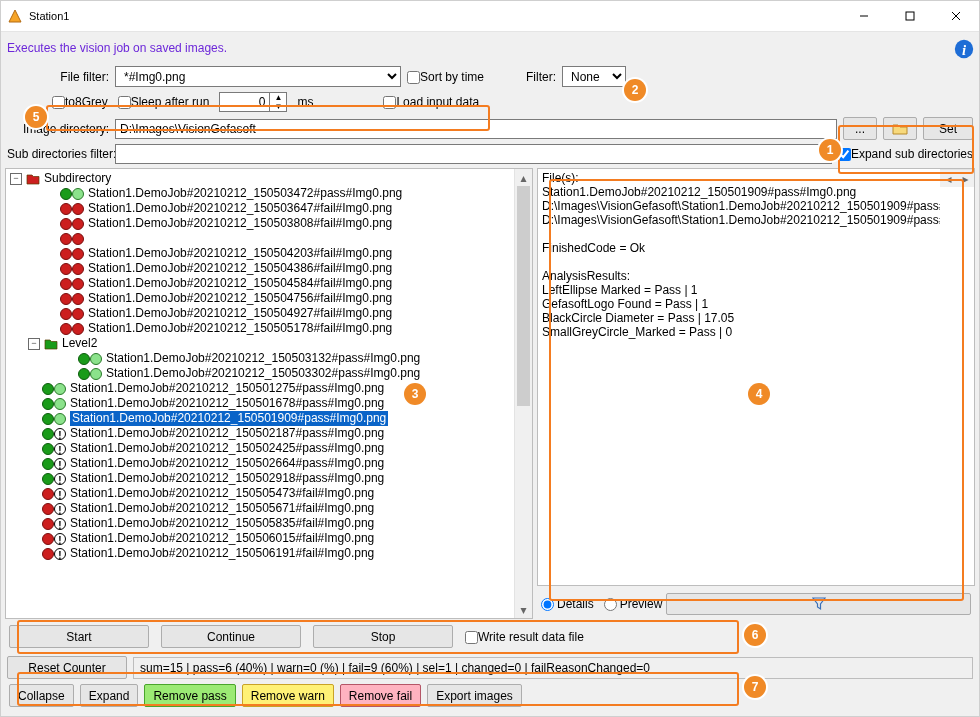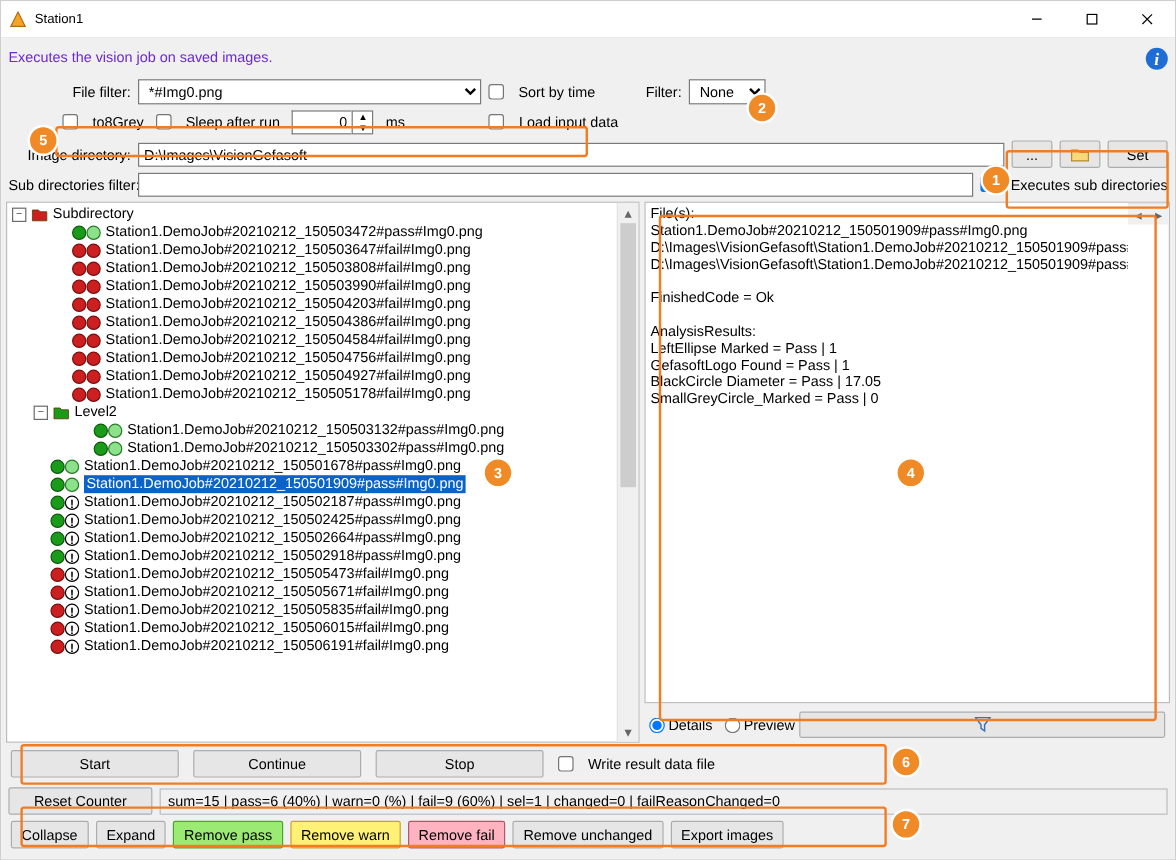--- a/index.html
+++ b/index.html
@@ -52,21 +52,21 @@
   input[type=text],select{
     height:20px;box-sizing:border-box;
     border:1px solid #7a7a7a;background:#fff;
     font:inherit;padding:0 4px;
   }
   select{height:21px}
   .spin{display:flex}
   .spin input{width:50px;text-align:right;border-right:none}
   .spin .spinbtns{width:16px;border:1px solid #7a7a7a;background:#fff;display:flex;flex-direction:column}
   .spin .sp{flex:1;display:flex;align-items:center;justify-content:center;font-size:8px;line-height:1}
-  .chk{display:flex;align-items:flex-start;gap:12px}
+  .chk{display:flex;align-items:flex-end;gap:0}
   .chk input{margin:0}
   .btn{
     height:23px;min-width:28px;padding:0 8px;
     background:var(--btn-bg);border:1px solid var(--btn-border);
     display:inline-flex;align-items:center;justify-content:center;
     font:inherit;cursor:default;border-radius:2px;
   }
   .btn.wide{min-width:140px}
   .hl{position:absolute;border:2px solid var(--hl-border);border-radius:3px;pointer-events:none}
   .callout{
@@ -218,21 +218,21 @@
           </svg>
       </button>
       <button class="btn" style="min-width:50px">Set</button>
     </div>
 
     <div class="formrow">
       <span class="label lbl-sub">Sub directories filter:</span>
       <input type="text" style="flex: 1 1 0%;" value="">
       <label class="chk">
           <input type="checkbox" checked="" style="">
-          <span>Executes sub directories</span>
+          <span>Expand sub directories</span>
         </label>
     </div>
 
     <div class="midsplit" style="position:relative">
       <div class="treewrap">
         <div class="tree" id="tree">
             <div class="node">
               <span class="exp">−</span>
               <span class="folder">
                 <svg width="14" height="12">
@@ -264,21 +264,20 @@
                 <span class="dot r"></span>
               </span>
               <span class="lbl">Station1.DemoJob#20210212_150503808#fail#Img0.png</span>
             </div>
             <div class="node indent2">
               <span class="expsp"></span>
               <span class="dots">
                 <span class="dot r"></span>
                 <span class="dot r"></span>
               </span>
-              <span class="lbl">Station1.DemoJob#20210212_150503990#fail#Img0.png</span>
             </div>
             <div class="node indent2">
               <span class="expsp"></span>
               <span class="dots">
                 <span class="dot r"></span>
                 <span class="dot r"></span>
               </span>
               <span class="lbl">Station1.DemoJob#20210212_150504203#fail#Img0.png</span>
             </div>
             <div class="node indent2">
@@ -338,20 +337,28 @@
               </span>
               <span class="lbl">Station1.DemoJob#20210212_150503132#pass#Img0.png</span>
             </div>
             <div class="node indent3">
               <span class="expsp"></span>
               <span class="dots">
                 <span class="dot g"></span>
                 <span class="dot cg"></span>
               </span>
               <span class="lbl">Station1.DemoJob#20210212_150503302#pass#Img0.png</span>
+            </div>
+            <div class="node indent1">
+              <span class="expsp"></span>
+              <span class="dots">
+                <span class="dot g"></span>
+                <span class="dot cg"></span>
+              </span>
+              <span class="lbl">Station1.DemoJob#20210212_150501275#pass#Img0.png</span>
             </div>
             <div class="node indent1">
               <span class="expsp"></span>
               <span class="dots">
                 <span class="dot g"></span>
                 <span class="dot cg"></span>
               </span>
               <span class="lbl">Station1.DemoJob#20210212_150501678#pass#Img0.png</span>
             </div>
             <div class="node indent1 sel">
@@ -502,21 +509,20 @@
           <span>sum=15  |  pass=6 (40%)  |  warn=0 (%)  |  fail=9 (60%) | sel=1 | changed=0 | failReasonChanged=0</span>
         </div>
     </div>
 
     <div class="bottomrow">
       <button class="btn">Collapse</button>
       <button class="btn">Expand</button>
       <button class="btn" style="background:var(--green-bg);border-color:var(--green-border)">Remove pass</button>
       <button class="btn" style="background:var(--yellow-bg);border-color:var(--yellow-border)">Remove warn</button>
       <button class="btn" style="background:var(--pink-bg);border-color:var(--pink-border)">Remove fail</button>
-      <button class="btn">Remove unchanged</button>
       <button class="btn">Export images</button>
     </div>
 
   </div>
 </div>
 
 <div class="hl" style="left:46px;top:105px;width:440px;height:22px"></div>
 <div class="hl" style="left:838px;top:125px;width:132px;height:45px"></div>
 <div class="rightframe" style="left:549px;top:179px;width:411px;height:418px"></div>
 <div class="hl" style="left:17px;top:620px;width:718px;height:30px"></div>

